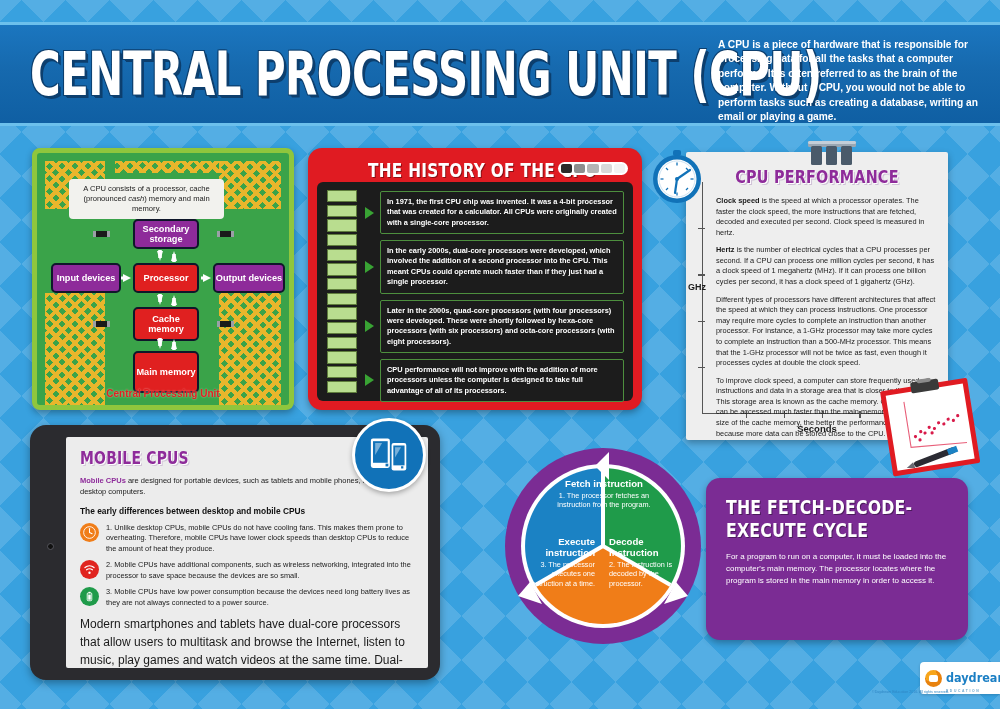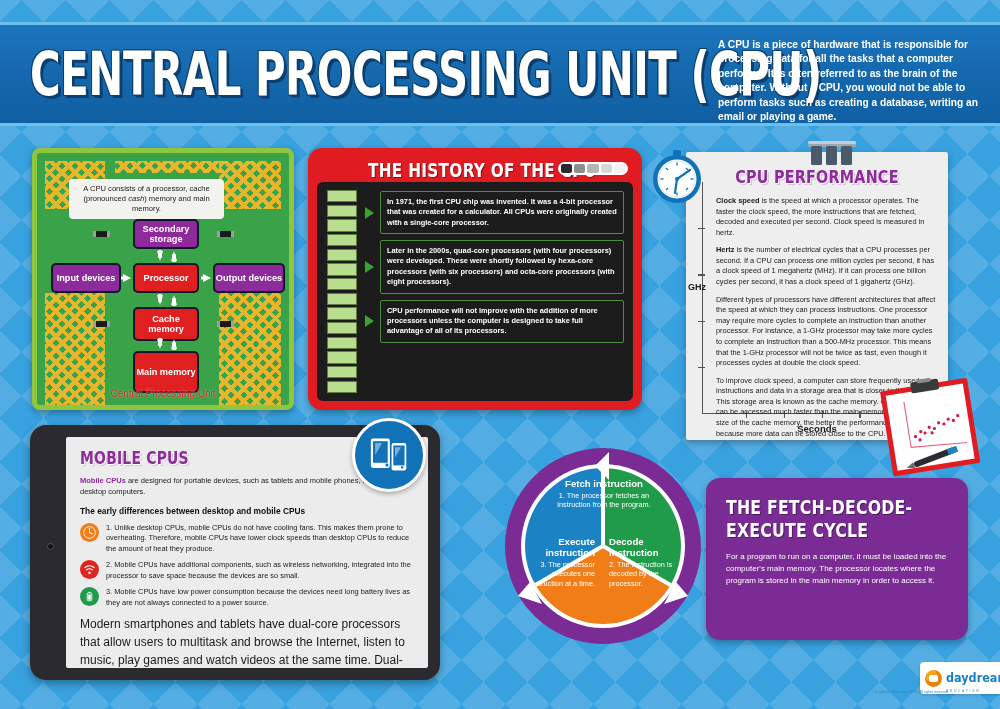--- a/index.html
+++ b/index.html
@@ -85,21 +85,21 @@
   .blk.purple { background: #8e2b9a; }
   .blk.red    { background: #e02020; }
   #blk-secondary { left: 96px; top: 66px;  width: 66px; height: 30px; }
   #blk-input     { left: 14px; top: 110px; width: 70px; height: 30px; }
   #blk-processor { left: 96px; top: 110px; width: 66px; height: 30px; }
   #blk-output    { left: 176px;top: 110px; width: 72px; height: 30px; }
   #blk-cache     { left: 96px; top: 154px; width: 66px; height: 34px; }
   #blk-main      { left: 96px; top: 198px; width: 66px; height: 42px; }
   #board-label {
     position: absolute; left: 0; right: 0; bottom: 6px; text-align: center;
-    color: #e02020; font-weight: normal; font-size: 10px;
+    color: #e02020; font-weight: bold; font-size: 10px;
     text-shadow: 0 0 2px rgba(255,255,255,.6);
   }
   .chipres {
     position: absolute; width: 17px; height: 6px; background: #1a1a1a;
     border-left: 3px solid #9aa0a6; border-right: 3px solid #9aa0a6;
   }
   
   #history-panel {
     left: 308px; top: 148px; width: 334px; height: 262px;
     background: #e01b22; border-radius: 14px;
@@ -377,20 +377,24 @@
         <span></span>
       <span></span>
         <span></span>
         <span></span>
         <span></span>
     </div>
     <div id="hist-items">
       <div class="hist-item">
         <div class="tri"></div>
         <div class="hist-box">In 1971, the first CPU chip was invented. It was a 4-bit processor that was created for a calculator. All CPUs were originally created with a single-core processor.</div>
+      </div>
+      <div class="hist-item">
+        <div class="tri"></div>
+        <div class="hist-box">In the early 2000s, dual-core processors were developed, which involved the addition of a second processor into the CPU. This meant CPUs could operate much faster than if they just had a single processor.</div>
       </div>
       <div class="hist-item">
         <div class="tri"></div>
         <div class="hist-box">Later in the 2000s, quad-core processors (with four processors) were developed. These were shortly followed by hexa-core processors (with six processors) and octa-core processors (with eight processors).</div>
       </div>
       <div class="hist-item">
         <div class="tri"></div>
         <div class="hist-box">CPU performance will not improve with the addition of more processors unless the computer is designed to take full advantage of all of its processors.</div>
       </div>
     </div>

